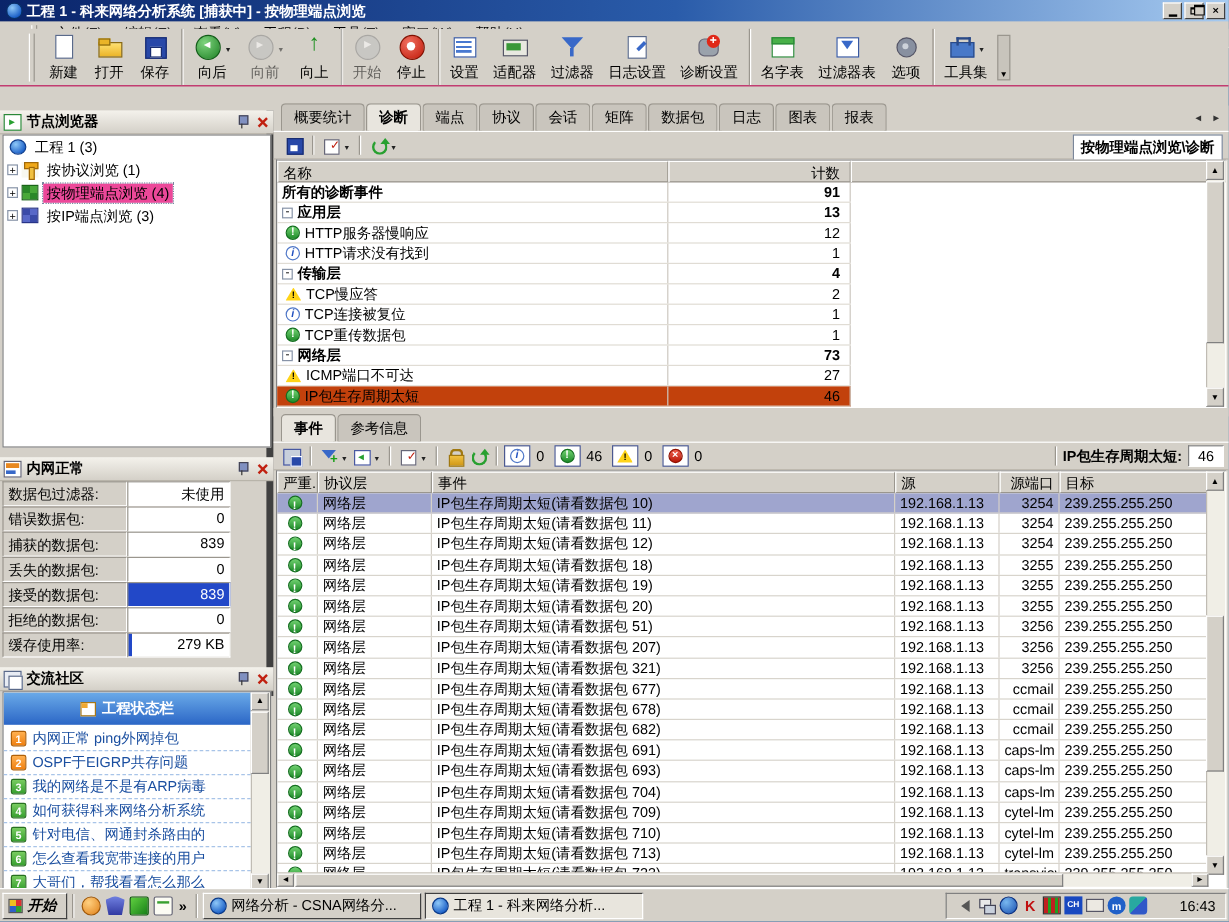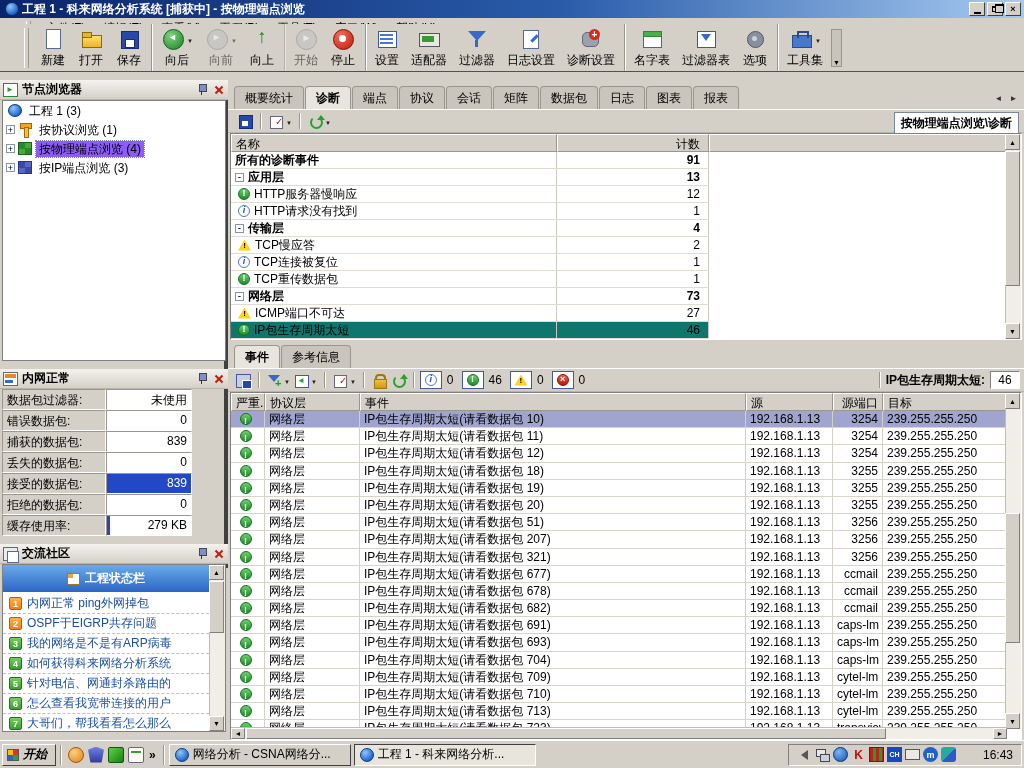--- a/index.html
+++ b/index.html
@@ -75,21 +75,21 @@
   .tico.filter-table::before{left:3px;top:3px;width:17px;height:15px;background:#fff;border:1px solid #3858a0;}
   .tico.filter-table::after{left:7px;top:6px;width:0;height:0;border-left:5px solid transparent;border-right:5px solid transparent;border-top:7px solid #3868c8;}
   .tico.options::before{left:4px;top:3px;width:15px;height:15px;border-radius:50%;background:#8890a0;border:1px solid #556;}
   .tico.options::after{left:9px;top:8px;width:5px;height:5px;border-radius:50%;background:#cdd2da;}
   .tico.toolset::before{left:3px;top:7px;width:18px;height:11px;background:#4878c8;border:1px solid #2a4a88;}
   .tico.toolset::after{left:8px;top:3px;width:8px;height:5px;border:2px solid #2a4a88;border-bottom:none;}
   .toolbar-overflow{align-self:center;width:11px;height:38px;background:#c8c4bc;border:1px solid #9a968e;margin-left:2px;
     display:flex;align-items:flex-end;justify-content:center;font-size:7px;}
 
   
-  .leftcol{position:absolute;left:0;top:80px;width:228px;height:488px;background:#d4d0c8;border-right:4px solid #404040;}
+  .leftcol{position:absolute;left:0;top:92px;width:228px;height:488px;background:#d4d0c8;border-right:6px solid #404040;}
   .panel{position:absolute;left:0;width:228px;}
   .phead{height:20px;display:flex;align-items:center;padding:0 3px;background:linear-gradient(#f4f2ec,#d4d0c8);
     border-bottom:1px solid #b8b4aa;}
   .ptitle{font-weight:bold;margin-left:4px;flex:1;white-space:nowrap;overflow:hidden;}
   .pin{width:12px;height:13px;position:relative;margin-right:5px;}
   .pin::before{content:"";position:absolute;left:3px;top:1px;width:6px;height:6px;background:#8090c0;border:1px solid #445;}
   .pin::after{content:"";position:absolute;left:5px;top:8px;width:1px;height:4px;background:#333;}
   .pclose{width:12px;height:12px;position:relative;}
   .pclose::before,.pclose::after{content:"";position:absolute;left:5px;top:1px;width:2px;height:10px;background:#c02010;}
   .pclose::before{transform:rotate(45deg);}
@@ -110,21 +110,21 @@
   .texp::before{content:"+";position:absolute;left:0;top:-2px;width:7px;text-align:center;font-size:9px;line-height:12px;}
   .titem.root .texp{visibility:hidden;width:0;margin:0;}
   .nicon{width:14px;height:13px;margin-right:4px;flex:none;position:relative;}
   .nicon.project{border-radius:50%;background:radial-gradient(circle at 35% 30%,#8ec8f8,#1e62c8 75%);border:1px solid #0a3a8a;}
   .nicon.protocol{background:#f8f8f0;}
   .nicon.protocol::before{content:"";position:absolute;left:2px;top:0;width:10px;height:4px;background:#f0a818;border:1px solid #a06808;}
   .nicon.protocol::after{content:"";position:absolute;left:6px;top:4px;width:3px;height:9px;background:#f0c040;border:1px solid #a06808;}
   .nicon.physical{background:conic-gradient(#48a838 0 25%,#2a8828 0 50%,#48a838 0 75%,#2a8828 0);border:1px solid #1a6418;}
   .nicon.ip{background:conic-gradient(#5868c8 0 25%,#3a4aa8 0 50%,#5868c8 0 75%,#3a4aa8 0);border:1px solid #283488;}
   .ttext{padding:0 3px;line-height:16px;}
-  .titem.selected .ttext{background:#8b5cf6;outline:1px dotted #7a86a0;}
+  .titem.selected .ttext{background:#ec4899;outline:1px dotted #7a86a0;}
   
   .srow{display:flex;height:21px;}
   .slabel{width:104px;background:#d4d0c8;border:1px solid;border-color:#9a968e #fff #fff #9a968e;
     padding:2px 2px 0 4px;white-space:nowrap;overflow:hidden;}
   .sval{width:86px;background:#fff;border:1px solid;border-color:#9a968e #fff #fff #9a968e;
     padding:2px 4px 0 2px;text-align:right;white-space:nowrap;}
   .srow.bar-full .sval{background:#2248c8;color:#fff;}
   .srow.bar-tiny .sval{background:linear-gradient(90deg,#2248c8 0 3px,#fff 3px);}
   .statuswrap{position:absolute;left:2px;top:20px;}
   
@@ -187,21 +187,21 @@
     white-space:nowrap;overflow:hidden;}
   .dc-name{width:326px;}
   .dc-count{width:152px;text-align:right;padding-right:8px;}
   .dhead .fill{flex:1;}
   .drow{display:flex;height:17px;width:478px;border-bottom:1px solid #e0dcd4;align-items:center;}
   .drow .dc-name{display:flex;align-items:center;border-right:1px solid #ccc8c0;height:100%;padding:0 4px;overflow:hidden;white-space:nowrap;}
   .drow .dc-count{border-right:1px solid #ccc8c0;height:100%;line-height:16px;white-space:nowrap;}
   .drow.root{font-weight:bold;}
   .drow.group{font-weight:bold;justify-content:center;}
   .drow.item .dc-name{padding-left:7px;}
-  .drow.selected{background:#0f766e;}
+  .drow.selected{background:#c2410c;}
   .dscroll{position:absolute;right:0;top:0;width:16px;height:205px;background:#f0eee6;border-left:1px solid #c0bcb4;}
 
   
   .ico{display:inline-block;width:12px;height:12px;position:relative;margin-right:4px;flex:none;vertical-align:middle;}
   .ico.green{background:linear-gradient(#6fd06f,#1f8c2a);border-radius:50%;border:1px solid #157020;}
   .ico.green::before{content:"!";position:absolute;left:0;top:-1px;width:10px;text-align:center;color:#fff;font-weight:bold;font-size:9px;}
   .ico.info{background:#fff;border:1px solid #5078c8;border-radius:50%;}
   .ico.info::before{content:"i";position:absolute;left:0;top:-1px;width:10px;text-align:center;color:#2050c0;font-weight:bold;font-style:italic;font-size:9px;}
   .ico.warn{width:13px;height:11px;background:#ffd418;clip-path:polygon(50% 0,100% 100%,0 100%);border:none;}
   .ico.warn::before{content:"!";position:absolute;left:0;top:1px;width:13px;text-align:center;color:#000;font-weight:bold;font-size:8px;}

